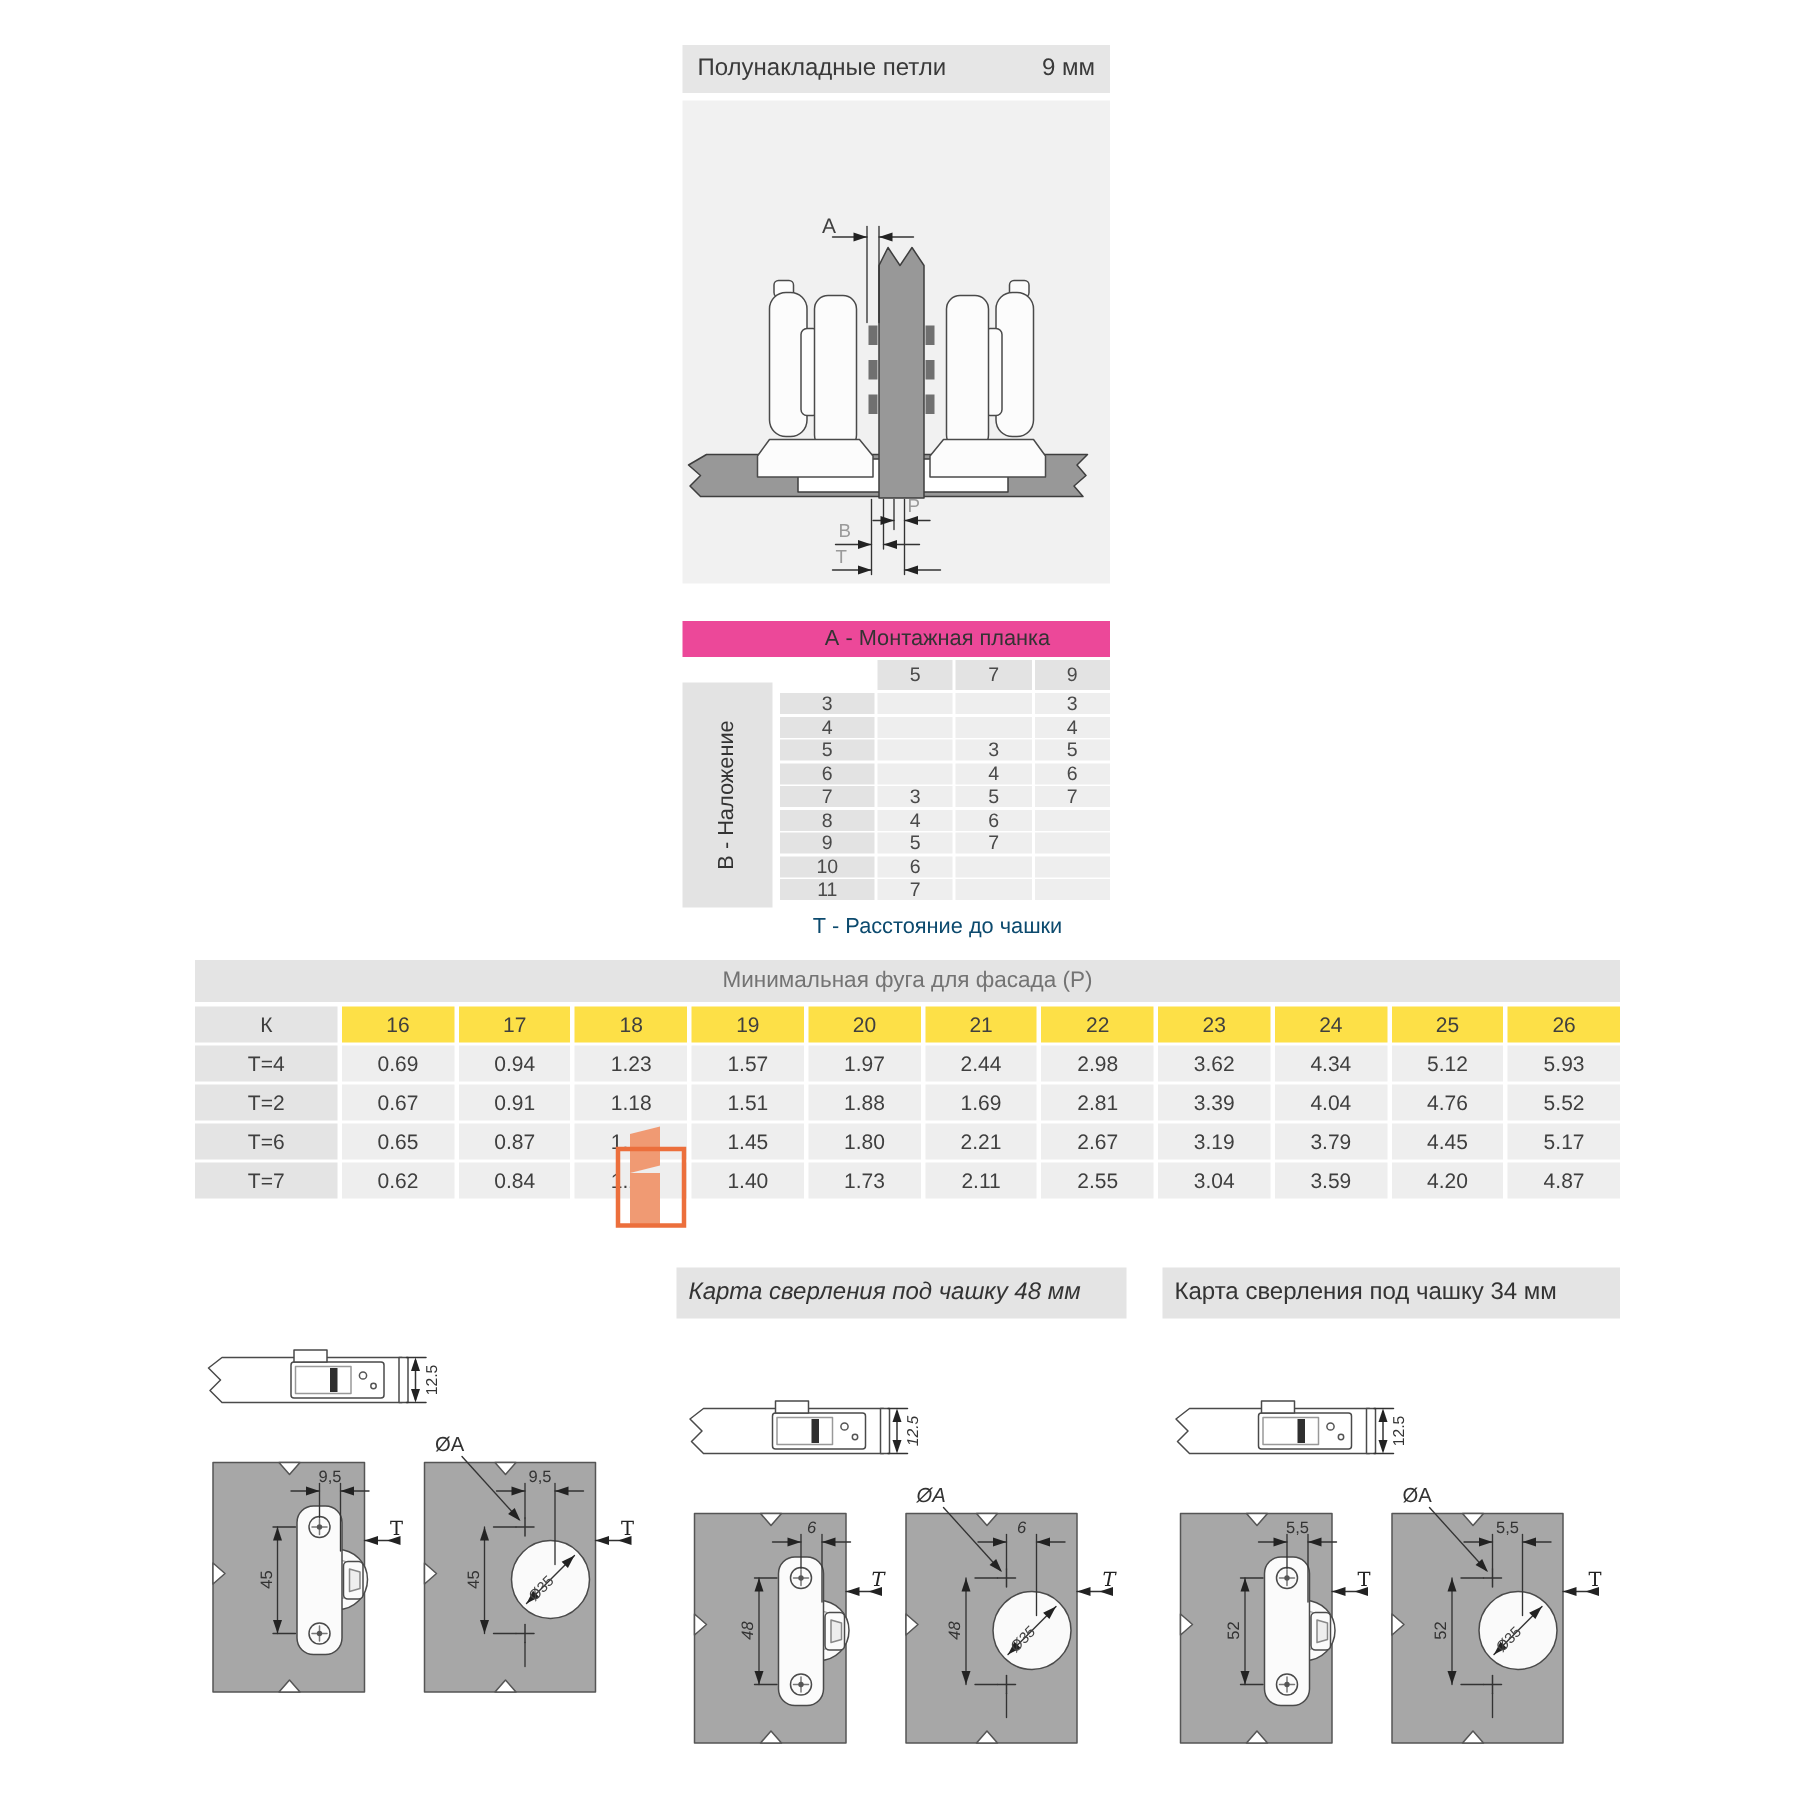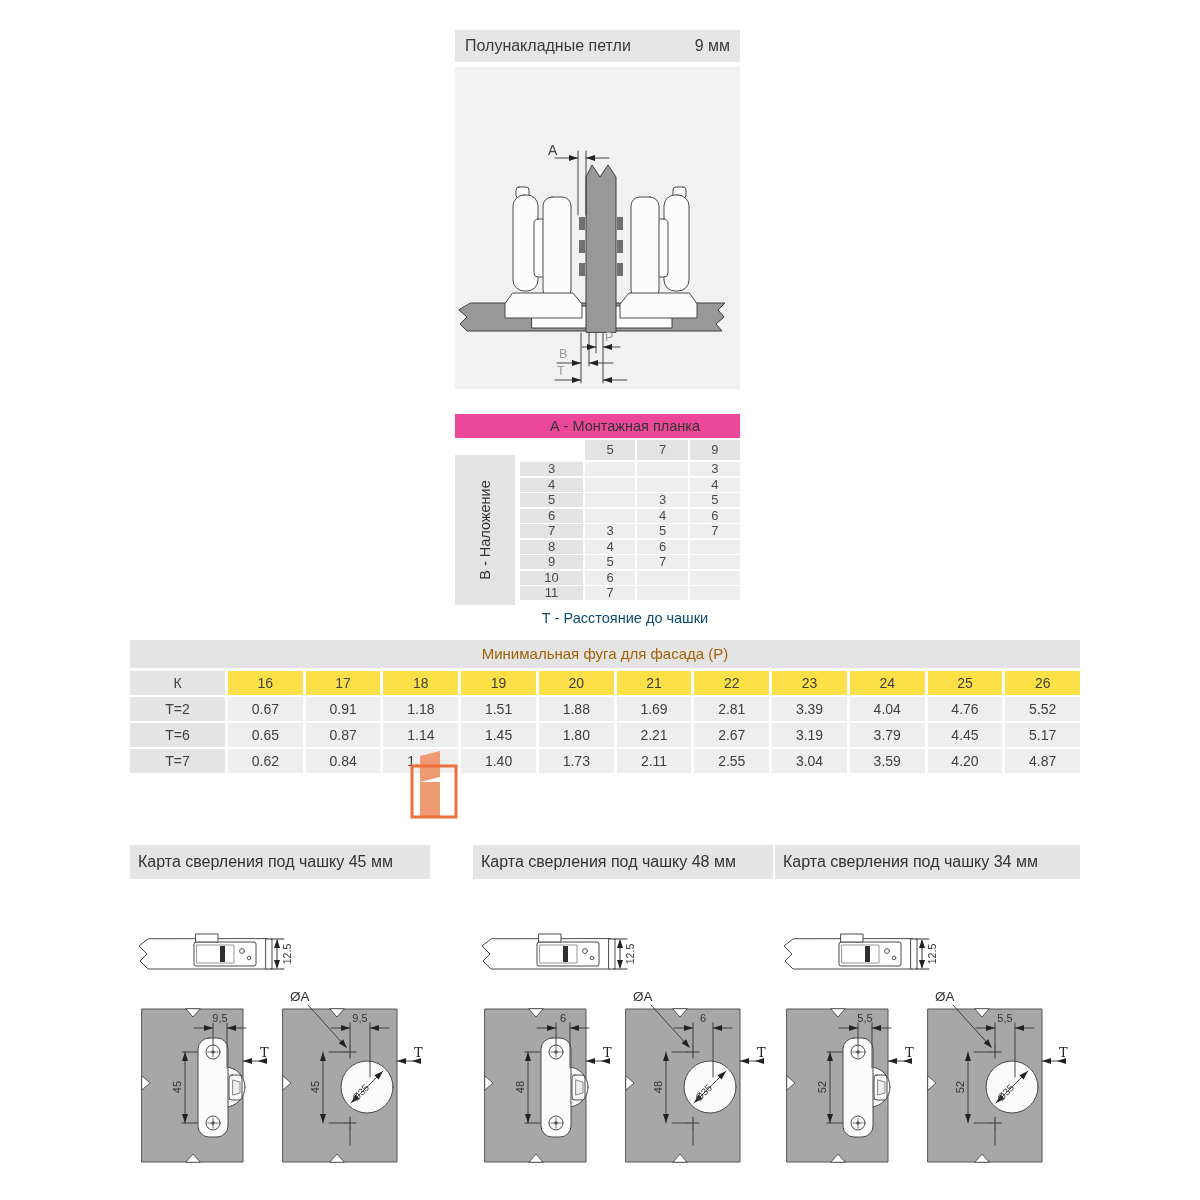--- a/index.html
+++ b/index.html
@@ -21,32 +21,32 @@
            display:flex;align-items:center;justify-content:center;}
   .mt-side span{transform:rotate(-90deg);white-space:nowrap;font-size:14.5px;color:#333;}
   .mt-rows{position:absolute;left:65px;top:48px;width:220px;}
   .mt-row{display:flex;gap:2px;height:14px;line-height:14px;margin-bottom:1.5px;}
   .mt-row .lab{width:63px;background:#e3e3e3;text-align:center;}
   .mt-row .val{flex:1;background:#eeeeee;text-align:center;}
   .mt-foot{position:absolute;left:0;top:196px;width:285px;text-align:center;padding-left:55px;
            box-sizing:border-box;font-size:14.5px;color:#0c4a6e;}
   
   .gt{position:absolute;left:130px;top:640px;width:950px;font-size:14px;color:#3f3f3f;}
-  .gt-title{height:28px;line-height:28px;background:#e4e4e4;text-align:center;font-size:15px;color:#a16207;margin-bottom:3px;}
+  .gt-title{height:28px;line-height:28px;background:#e4e4e4;text-align:center;font-size:15px;color:#737373;margin-bottom:3px;}
   .gt-row{display:flex;gap:3px;margin-bottom:2px;}
   .gt-row .c{flex:1;height:24px;line-height:24px;text-align:center;background:#eeeeee;}
   .gt-row .h{background:#fde047;}
   .gt-row .k{flex:0 0 95px;background:#e4e4e4;}
   
   .watermark{position:absolute;left:405px;top:750px;display:flex;align-items:flex-start;pointer-events:none;z-index:5;}
   .wm-text{font-size:60px;font-weight:bold;letter-spacing:2px;color:transparent;
            -webkit-text-stroke:2.5px #a6a6a6;line-height:100px;margin-left:12px;white-space:nowrap;}
   
   .card{position:absolute;top:845px;width:300px;}
-  #card-0{left:130px;} #card-1{left:473px;} #card-2{left:775px;width:305px;}
+  #card-0{left:130px;} #card-1{left:451px;font-style:italic;} #card-2{left:775px;width:305px;}
   .card-title{height:34px;line-height:34px;background:#e4e4e4;padding-left:8px;font-size:16px;color:#333;}
   .card svg{display:block;margin-top:26px;}
   svg text{font-family:"Liberation Sans",sans-serif;}
   svg .serif{font-family:"DejaVu Serif",serif;}
 </style>
 </head>
 <body>
 
 <div class="page">
 
@@ -201,20 +201,34 @@
         <div class="c h">20</div>
         <div class="c h">21</div>
         <div class="c h">22</div>
         <div class="c h">23</div>
         <div class="c h">24</div>
         <div class="c h">25</div>
         <div class="c h">26</div>
       </div>
     <div id="gt-body">
         <div class="gt-row">
+          <div class="c k">T=4</div>
+          <div class="c">0.69</div>
+          <div class="c">0.94</div>
+          <div class="c">1.23</div>
+          <div class="c">1.57</div>
+          <div class="c">1.97</div>
+          <div class="c">2.44</div>
+          <div class="c">2.98</div>
+          <div class="c">3.62</div>
+          <div class="c">4.34</div>
+          <div class="c">5.12</div>
+          <div class="c">5.93</div>
+        </div>
+        <div class="gt-row">
           <div class="c k">T=2</div>
           <div class="c">0.67</div>
           <div class="c">0.91</div>
           <div class="c">1.18</div>
           <div class="c">1.51</div>
           <div class="c">1.88</div>
           <div class="c">1.69</div>
           <div class="c">2.81</div>
           <div class="c">3.39</div>
           <div class="c">4.04</div>
@@ -255,21 +269,20 @@
   <div class="watermark">
     <svg width="56" height="95" viewBox="0 0 56 95">
       <polygon points="15,6 35,1 35,27 15,32" fill="#f09a73"></polygon>
       <rect x="15" y="32" width="20" height="34" fill="#f09a73"></rect>
       <rect x="7" y="16" width="44" height="51" fill="none" stroke-width="3" stroke="#ec6f3c"></rect>
     </svg>
   </div>
 
   <div id="cards">
   <div class="card" id="card-0">
-    <div class="card-title">Карта сверления под чашку 45 мм</div>
     <svg viewBox="0 0 305 275" width="305" height="275">
       <g stroke-linejoin="round" stroke-linecap="round">
 
         <g>
           <polygon points="138,34 138,64 18,64 10,56 17,49 9,41 18,34" fill="#ffffff" stroke="#4a4a4a"></polygon>
           <rect x="136" y="34" width="6" height="30" fill="#ffffff" stroke="#4a4a4a"></rect>
           <rect x="64" y="37" width="62" height="24" rx="2" fill="#ffffff" stroke="#4a4a4a"></rect>
           <rect x="66" y="29" width="22" height="8" fill="#ffffff" stroke="#4a4a4a"></rect>
           <rect x="67" y="40" width="37" height="18" fill="none" stroke="#999"></rect>
           <rect x="90" y="41" width="5" height="16" fill="#2f2f2f"></rect>

